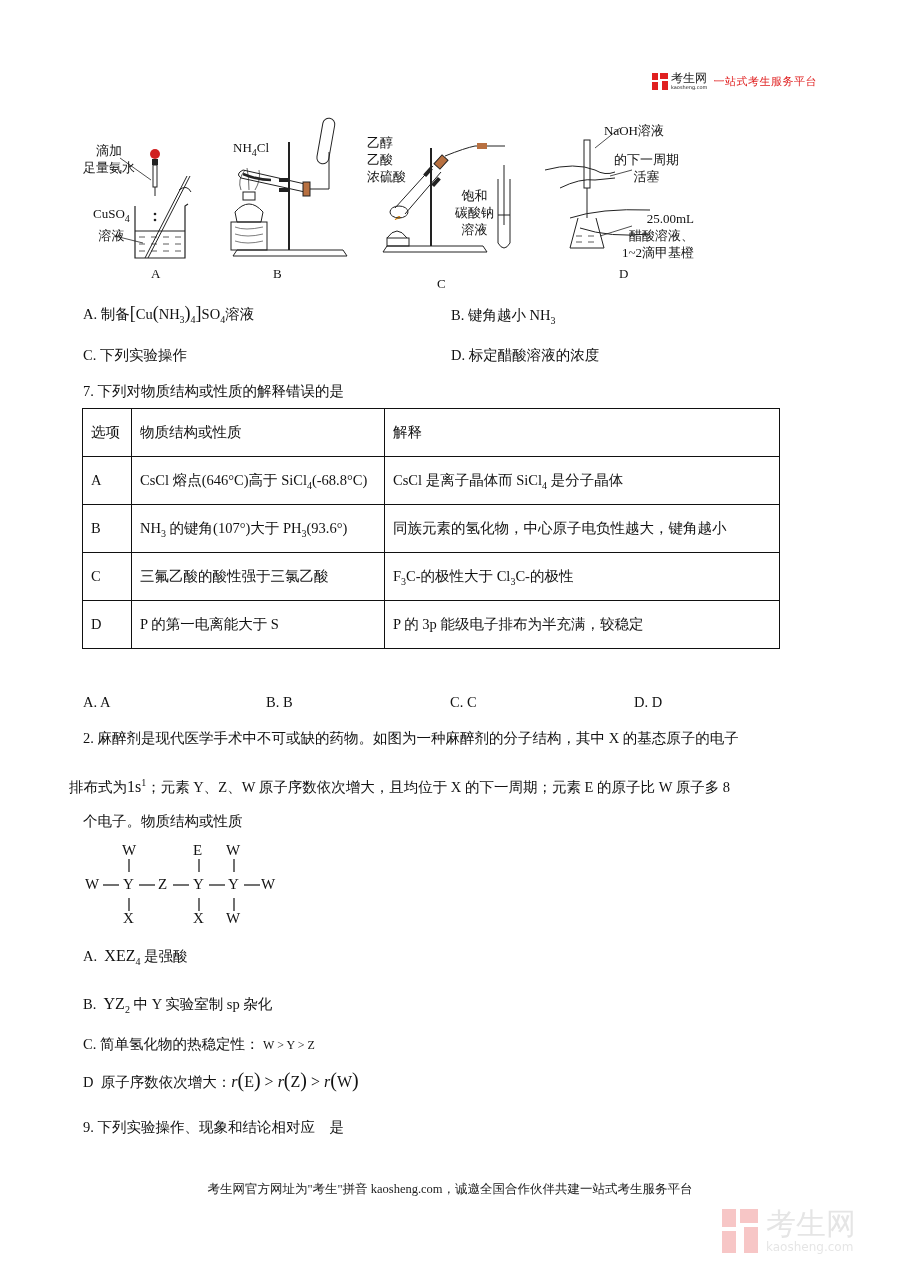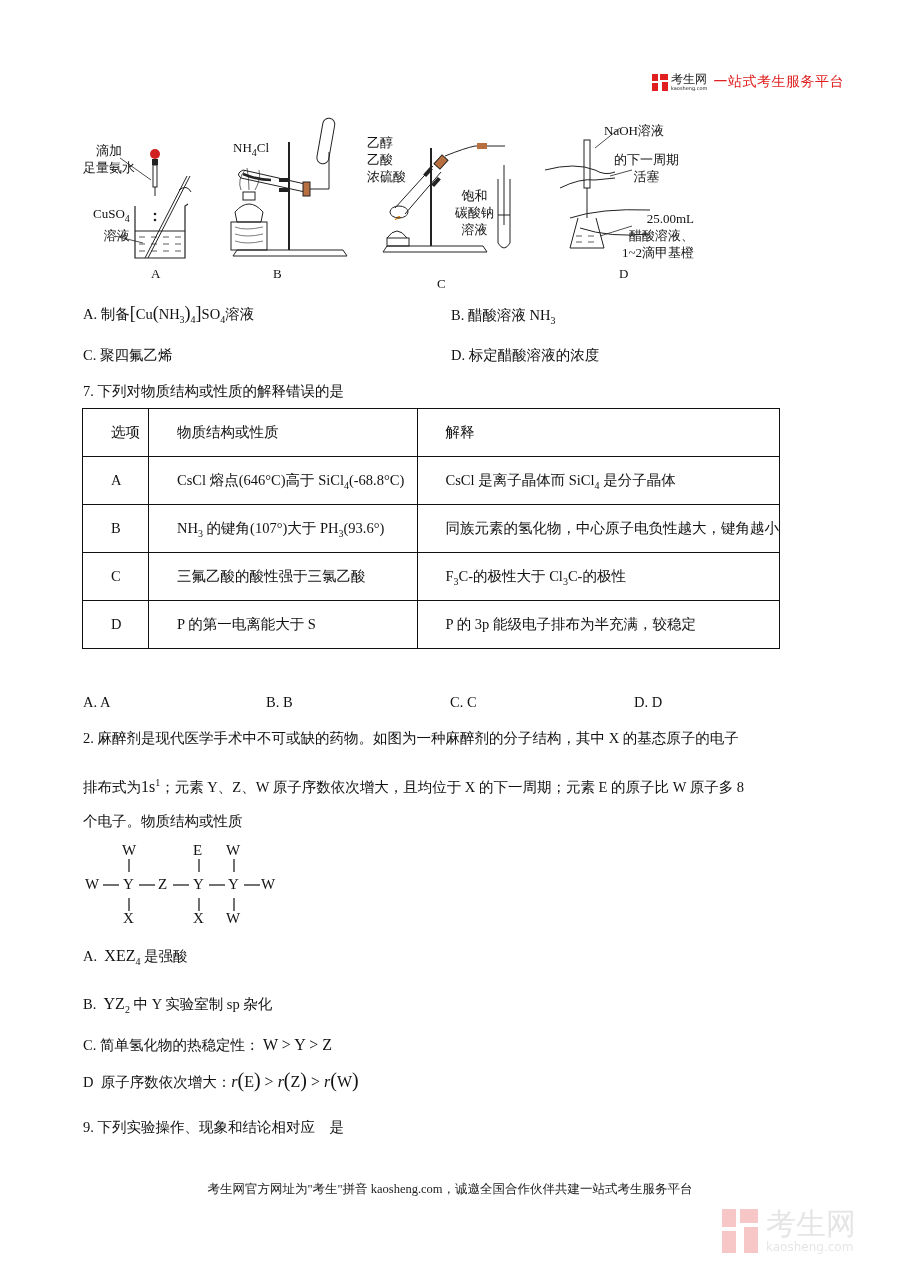--- a/index.html
+++ b/index.html
@@ -7,27 +7,27 @@
          font-family:"Liberation Serif","DejaVu Serif",serif; color:#111; }
   .abs { position:absolute; }
   .txt { font-size:14.5px; white-space:nowrap; line-height:21px; }
   sub, sup { font-size:10px; }
   
   .logo { left:652px; top:73px; display:flex; align-items:center; }
   .logo-mark { width:16px; height:17px; position:relative; margin-right:3px; }
   .logo-mark i { position:absolute; background:#e02020; display:block; }
   .logo-name { font-family:"DejaVu Sans",sans-serif; font-size:12px; line-height:11px; color:#222; }
   .logo-sub { font-family:"DejaVu Sans",sans-serif; font-size:5px; color:#222; line-height:6px; }
-  .logo-slogan { font-family:Liberation Sans, sans-serif; font-size:14px; color:#e02020; margin-left:6px; letter-spacing:0.5px; }
+  .logo-slogan { font-family:Liberation Sans, sans-serif; font-size:11px; color:#e02020; margin-left:6px; letter-spacing:0.5px; }
   
   .fig svg { display:block; }
   .figlabel { font-size:13px; }
   
   table.q7 { border-collapse:collapse; position:absolute; left:82px; top:408px; width:698px; }
-  table.q7 td { border:1.3px solid #111; font-size:14.5px; height:47px; padding:0 0 0 28px; vertical-align:middle; white-space:nowrap; }
+  table.q7 td { border:1.3px solid #111; font-size:14.5px; height:47px; padding:0 0 0 8px; vertical-align:middle; white-space:nowrap; }
   .mol { font-size:15px; }
   .footer { font-size:12.5px; color:#222; }
   .wm { left:722px; top:1208px; opacity:0.25; display:flex; align-items:center; }
   .wm-text { font-family:"DejaVu Sans",sans-serif; color:#999; }
 </style>
 </head>
 <body>
 
 <div class="abs logo">
   <div class="logo-mark">
@@ -74,21 +74,21 @@
 
     <line x1="70" y1="140" x2="112" y2="58" stroke="#222" stroke-width="1"></line>
     <line x1="73" y1="140" x2="115" y2="58" stroke="#222" stroke-width="1"></line>
     <path d="M104 72 q8 -6 12 2" fill="none" stroke="#222"></path>
     <line x1="40" y1="118" x2="68" y2="125" stroke="#222" stroke-width="0.8"></line>
   </svg>
   <div class="abs figlabel" style="left:8px;top:24px;line-height:17px;text-align:center">
     <div>滴加</div>
     <div>足量氨水</div>
   </div>
-  <div class="abs figlabel" style="left:18px;top:87px;line-height:17px;text-align:right">
+  <div class="abs figlabel" style="left:18px;top:87px;line-height:17px;text-align:center">
     <div>CuSO<sub>4</sub></div>
     <div>溶液</div>
   </div>
   <div class="abs figlabel" style="left:76px;top:148px">A</div>
 </div>
 
 <div class="abs fig" style="left:225px;top:112px;width:150px;height:170px">
   <svg width="150" height="170">
 
     <line x1="64" y1="30" x2="64" y2="138" stroke="#222" stroke-width="2"></line>
@@ -181,23 +181,23 @@
     <div>醋酸溶液、</div>
     <div>1~2滴甲基橙</div>
   </div>
   <div class="abs figlabel" style="left:79px;top:148px">D</div>
 </div>
 
 <div class="abs txt" style="left:83px;top:303px">
   <span>A. 制备</span><span style="font-size:18px">[</span>Cu<span style="font-size:18px">(</span>NH<sub>3</sub><span style="font-size:18px">)</span><sub>4</sub><span style="font-size:18px">]</span>SO<sub>4</sub><span>溶液</span>
 </div>
 <div class="abs txt" style="left:451px;top:305px">
-  <span>B. 醋酸溶液</span> NH<sub>3</sub>
-</div>
-<div class="abs txt" style="left:83px;top:345px">C. 聚四氟乙烯</div>
+  <span>B. 键角越小</span> NH<sub>3</sub>
+</div>
+<div class="abs txt" style="left:83px;top:345px">C. 下列实验操作</div>
 <div class="abs txt" style="left:451px;top:345px">D. 标定醋酸溶液的浓度</div>
 
 <div class="abs txt" style="left:83px;top:381px">7. 下列对物质结构或性质的解释错误的是</div>
 <table class="q7">
   <tbody>
       <tr>
     <td style="width:40px">选项</td>
     <td style="width:244px">物质结构或性质</td>
     <td>解释</td>
   </tr>
@@ -222,21 +222,21 @@
     <td>P 的 3p 能级电子排布为半充满，较稳定</td>
   </tr>
 </tbody>
   </table>
 <div class="abs txt" style="left:83px;top:692px">A. A</div>
 <div class="abs txt" style="left:266px;top:692px">B. B</div>
 <div class="abs txt" style="left:450px;top:692px">C. C</div>
 <div class="abs txt" style="left:634px;top:692px">D. D</div>
 
 <div class="abs txt" style="left:83px;top:728px">2. 麻醉剂是现代医学手术中不可或缺的药物。如图为一种麻醉剂的分子结构，其中 X 的基态原子的电子</div>
-<div class="abs txt" style="left:83px;top:772px">
+<div class="abs txt" style="left:69px;top:772px">
   <span>排布式为</span><span style="font-size:16px">1s<sup>1</sup></span><span>；元素 Y、Z、W 原子序数依次增大，且均位于 X 的下一周期；元素 E 的原子比 W 原子多 8</span>
 </div>
 <div class="abs txt" style="left:83px;top:811px">个电子。物质结构或性质</div>
 
 <div class="abs mol" style="left:83px;top:840px;width:220px;height:90px">
   <svg class="abs" style="left:0;top:0" width="220" height="90">
     <g stroke="#111" stroke-width="1.2">
       <line x1="46" y1="19" x2="46" y2="32"></line>
       <line x1="46" y1="58" x2="46" y2="71"></line>
       <line x1="116" y1="19" x2="116" y2="32"></line>
@@ -264,21 +264,21 @@
   <span class="abs" style="left:143px;top:70px">W</span>
 </div>
 
 <div class="abs txt" style="left:83px;top:945px">
   <span>A.</span>&nbsp; <span style="font-size:16px">XEZ<sub>4</sub></span> <span>是强酸</span>
 </div>
 <div class="abs txt" style="left:83px;top:993px">
   <span>B.</span>&nbsp; <span style="font-size:16px">YZ<sub>2</sub></span> <span>中 Y 实验室制 sp 杂化</span>
 </div>
 <div class="abs txt" style="left:83px;top:1034px">
-  <span>C.</span> <span>简单氢化物的热稳定性：</span> <span style="font-size:16px">W &gt; Y &gt; Z</span>
+  <span>C.</span> <span>简单氢化物的热稳定性：</span> <span style="font-size:12px">W &gt; Y &gt; Z</span>
 </div>
 <div class="abs txt" style="left:83px;top:1070px">
   <span>D</span>&nbsp; <span>原子序数依次增大：</span><span style="font-size:16px"><i>r</i><span style="font-size:20px">(</span>E<span style="font-size:20px">)</span> &gt; <i>r</i><span style="font-size:20px">(</span>Z<span style="font-size:20px">)</span> &gt; <i>r</i><span style="font-size:20px">(</span>W<span style="font-size:20px">)</span></span>
 </div>
 
 <div class="abs txt" style="left:83px;top:1117px">9. 下列实验操作、现象和结论相对应　是</div>
 
 <div class="abs footer" style="left:0;width:900px;top:1181px;text-align:center">考生网官方网址为"考生"拼音 kaosheng.com，诚邀全国合作伙伴共建一站式考生服务平台</div>
 
 <div class="abs wm">

